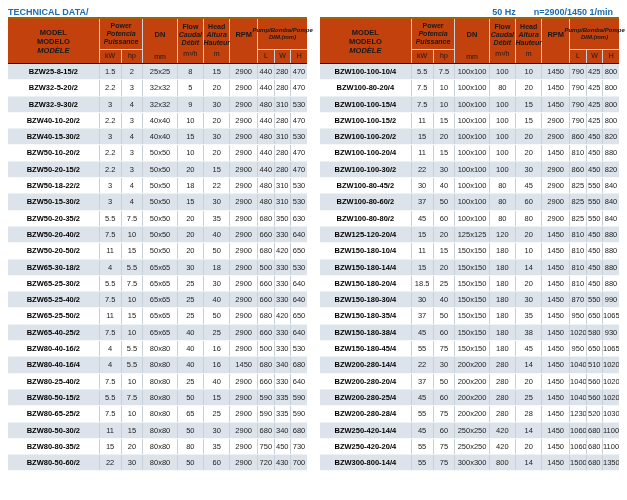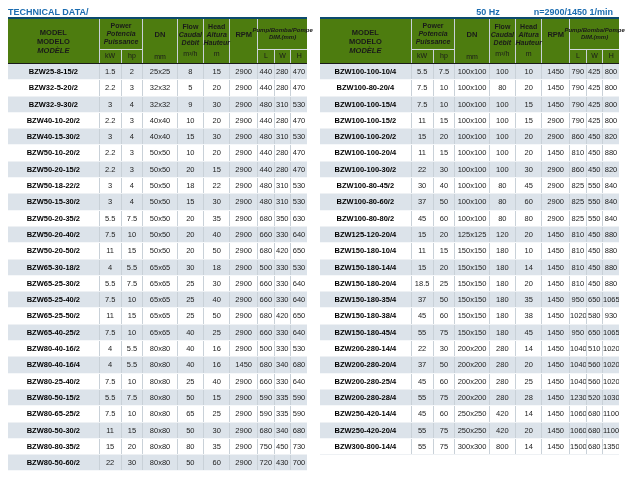--- a/index.html
+++ b/index.html
@@ -11,29 +11,29 @@
   .page { padding: 2px 8px 0 8px; }
   .tables { display: flex; gap: 13px; }
   .tbl-wrap { flex: 1; min-width: 0; }
 
   .title-row {
     height: 15px; display: flex; align-items: flex-end;
     font-size: 9px; font-weight: bold; color: #1b6cb0;
     white-space: nowrap; overflow: hidden;
   }
   .title-row .t-italic { font-style: italic; }
-  .title-row.right-align { justify-content: flex-end; gap: 34px; padding-right: 6px; }
+  .title-row.right-align { justify-content: flex-end; gap: 18px; padding-right: 6px; }
 
   table { width: 100%; border-collapse: collapse; table-layout: fixed; }
 
   thead th {
-    border-top: 2px solid #0c4a6e;
+    border-top: 2px solid #a16207;
     border-bottom: 1.5px solid #1a1a1a;
     padding: 0; height: 44px; vertical-align: middle;
-    font-weight: bold; color: #1a1a1a; background: #4d7c0f;
+    font-weight: bold; color: #1a1a1a; background: #c2410c;
   }
   thead th + th { border-left: 1px solid #c9d1d8; }
 
   .hstack { display: flex; flex-direction: column; justify-content: center; align-items: center; height: 44px; }
   .hline  { font-size: 7px; line-height: 8px; }
   .hline.big { font-size: 7.5px; line-height: 9px; }
   .hital  { font-style: italic; text-align: right; }
   .spacer { flex: 1; }
   .unit-line {
     font-size: 7px; font-weight: normal; line-height: 13px; height: 13px;
@@ -707,20 +707,32 @@
               <td>25</td>
               <td>150x150</td>
               <td>180</td>
               <td>20</td>
               <td>1450</td>
               <td>810</td>
               <td>450</td>
               <td>880</td>
             </tr>
             <tr>
+              <td class="model">BZW150-180-30/4</td>
+              <td>30</td>
+              <td>40</td>
+              <td>150x150</td>
+              <td>180</td>
+              <td>30</td>
+              <td>1450</td>
+              <td>870</td>
+              <td>550</td>
+              <td>990</td>
+            </tr>
+            <tr>
               <td class="model">BZW150-180-35/4</td>
               <td>37</td>
               <td>50</td>
               <td>150x150</td>
               <td>180</td>
               <td>35</td>
               <td>1450</td>
               <td>950</td>
               <td>650</td>
               <td>1065</td>

